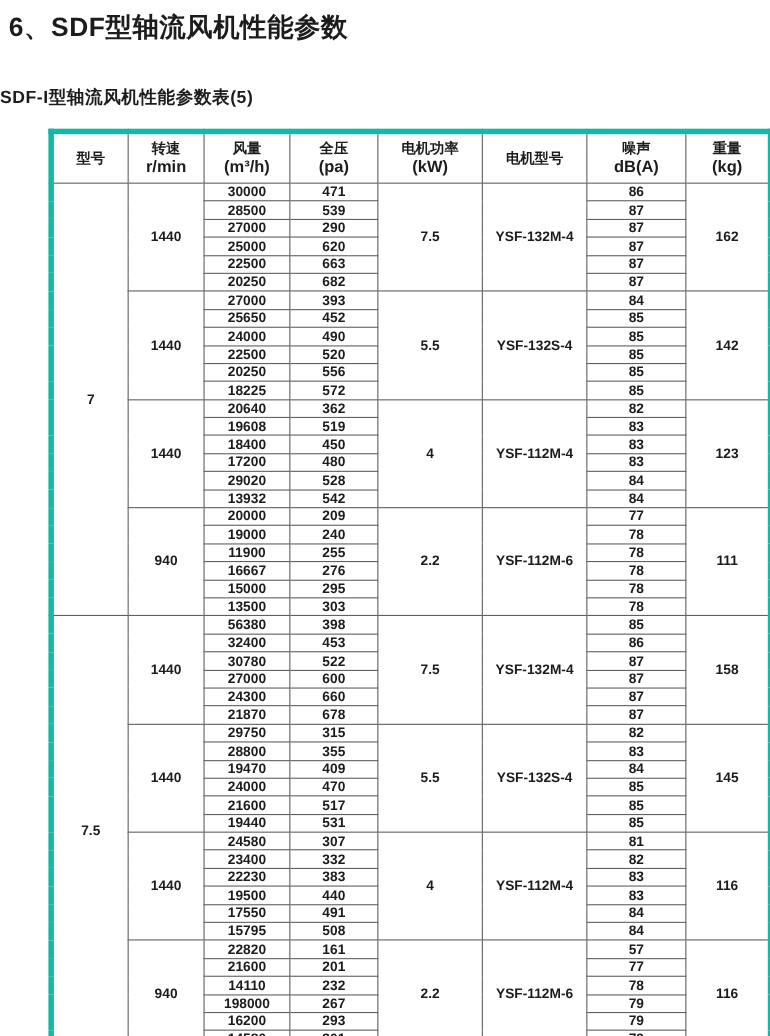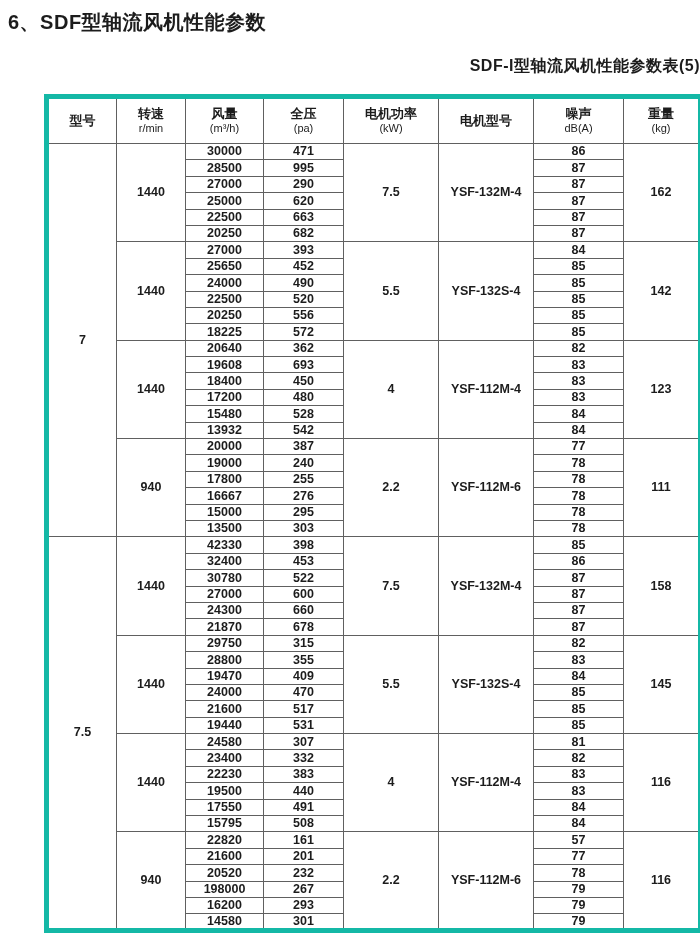--- a/index.html
+++ b/index.html
@@ -4,30 +4,30 @@
 <style>
   html,body{margin:0;padding:0;}
   body{
     width:700px;height:942px;
     background:#ffffff;
     color:#1c1c1c;
     font-family:"Liberation Sans","DejaVu Sans",sans-serif;
     overflow:hidden;
   }
   .page-title{
-    font-size:20px;
+    font-size:24px;
     font-weight:bold;
     margin:9px 16px 0 8px;
     letter-spacing:0.5px;
   }
   .table-title{
-    text-align:right;
+    text-align:left;
     font-size:16px;
     font-weight:bold;
-    margin-top:20px;
+    margin-top:38px;
     letter-spacing:0.5px;
   }
   table.spec{
     border-collapse:collapse;
     table-layout:fixed;
     width:654px;
     margin:17px 0 14px 44px;
     border:5px solid #14b8a6;
   }
   table.spec th,
@@ -39,22 +39,22 @@
     padding:0;
     overflow:hidden;
     white-space:nowrap;
   }
   table.spec th{
     height:44px;
     font-size:13px;
     line-height:1.25;
   }
   table.spec th .sub{
-    font-size:11px;
-    font-weight:normal;
+    font-size:15px;
+    font-weight:bold;
   }
   table.spec tbody tr{height:16.4px;}
   table.spec tbody td{
     font-size:12.5px;
     line-height:1;
   }
 </style>
 </head>
 <body>
 
@@ -115,21 +115,21 @@
         <td rowspan="6">1440</td>
         <td>30000</td>
         <td>471</td>
         <td rowspan="6">7.5</td>
         <td rowspan="6">YSF-132M-4</td>
         <td>86</td>
         <td rowspan="6">162</td>
       </tr>
       <tr>
         <td>28500</td>
-        <td>995</td>
+        <td>539</td>
         <td>87</td>
       </tr>
       <tr>
         <td>27000</td>
         <td>290</td>
         <td>87</td>
       </tr>
       <tr>
         <td>25000</td>
         <td>620</td>
@@ -183,59 +183,59 @@
         <td rowspan="6">1440</td>
         <td>20640</td>
         <td>362</td>
         <td rowspan="6">4</td>
         <td rowspan="6">YSF-112M-4</td>
         <td>82</td>
         <td rowspan="6">123</td>
       </tr>
       <tr>
         <td>19608</td>
-        <td>693</td>
+        <td>519</td>
         <td>83</td>
       </tr>
       <tr>
         <td>18400</td>
         <td>450</td>
         <td>83</td>
       </tr>
       <tr>
         <td>17200</td>
         <td>480</td>
         <td>83</td>
       </tr>
       <tr>
-        <td>15480</td>
+        <td>29020</td>
         <td>528</td>
         <td>84</td>
       </tr>
       <tr>
         <td>13932</td>
         <td>542</td>
         <td>84</td>
       </tr>
       <tr>
         <td rowspan="6">940</td>
         <td>20000</td>
-        <td>387</td>
+        <td>209</td>
         <td rowspan="6">2.2</td>
         <td rowspan="6">YSF-112M-6</td>
         <td>77</td>
         <td rowspan="6">111</td>
       </tr>
       <tr>
         <td>19000</td>
         <td>240</td>
         <td>78</td>
       </tr>
       <tr>
-        <td>17800</td>
+        <td>11900</td>
         <td>255</td>
         <td>78</td>
       </tr>
       <tr>
         <td>16667</td>
         <td>276</td>
         <td>78</td>
       </tr>
       <tr>
         <td>15000</td>
@@ -243,21 +243,21 @@
         <td>78</td>
       </tr>
       <tr>
         <td>13500</td>
         <td>303</td>
         <td>78</td>
       </tr>
       <tr>
         <td rowspan="24">7.5</td>
         <td rowspan="6">1440</td>
-        <td>42330</td>
+        <td>56380</td>
         <td>398</td>
         <td rowspan="6">7.5</td>
         <td rowspan="6">YSF-132M-4</td>
         <td>85</td>
         <td rowspan="6">158</td>
       </tr>
       <tr>
         <td>32400</td>
         <td>453</td>
         <td>86</td>
@@ -358,21 +358,21 @@
         <td rowspan="6">YSF-112M-6</td>
         <td>57</td>
         <td rowspan="6">116</td>
       </tr>
       <tr>
         <td>21600</td>
         <td>201</td>
         <td>77</td>
       </tr>
       <tr>
-        <td>20520</td>
+        <td>14110</td>
         <td>232</td>
         <td>78</td>
       </tr>
       <tr>
         <td>198000</td>
         <td>267</td>
         <td>79</td>
       </tr>
       <tr>
         <td>16200</td>

